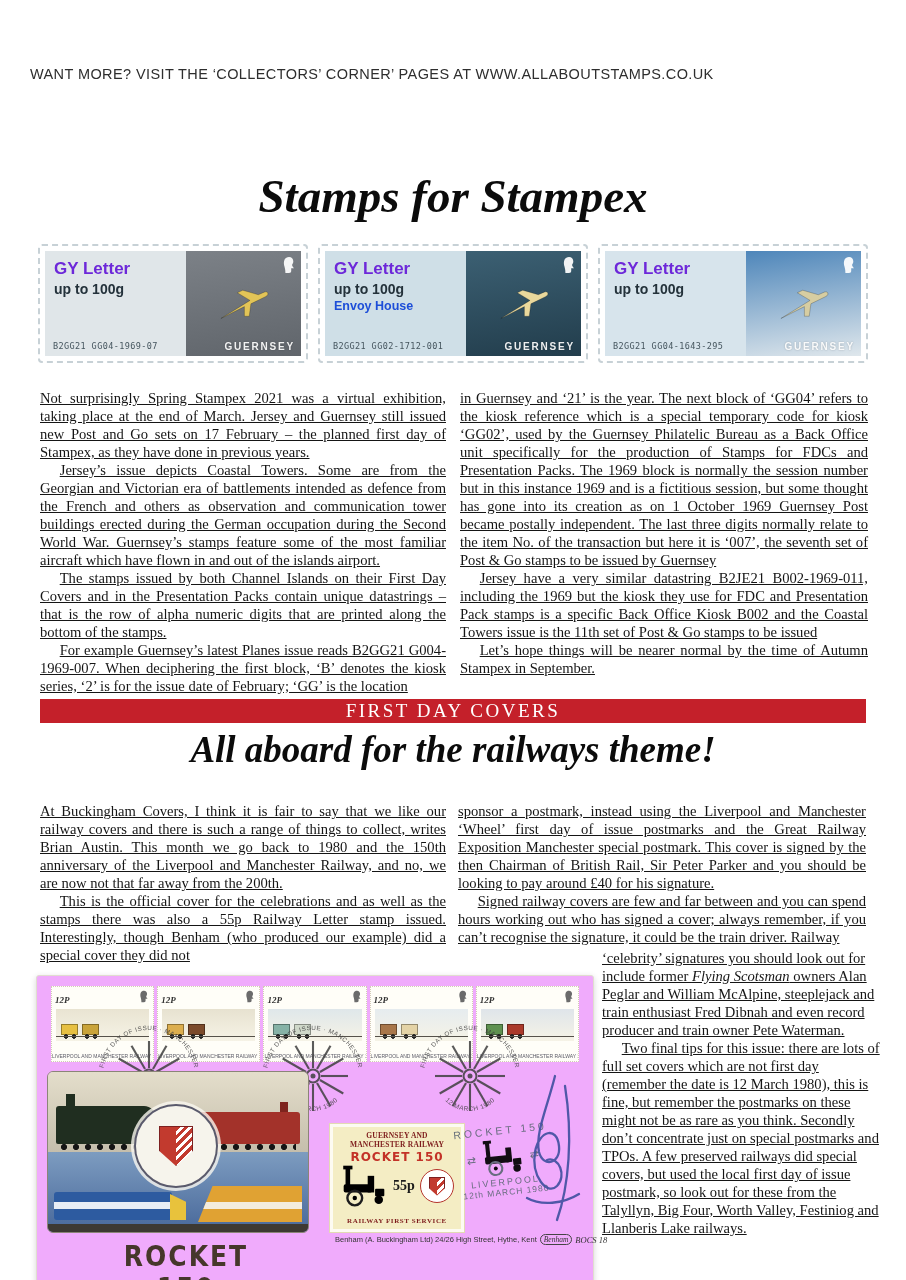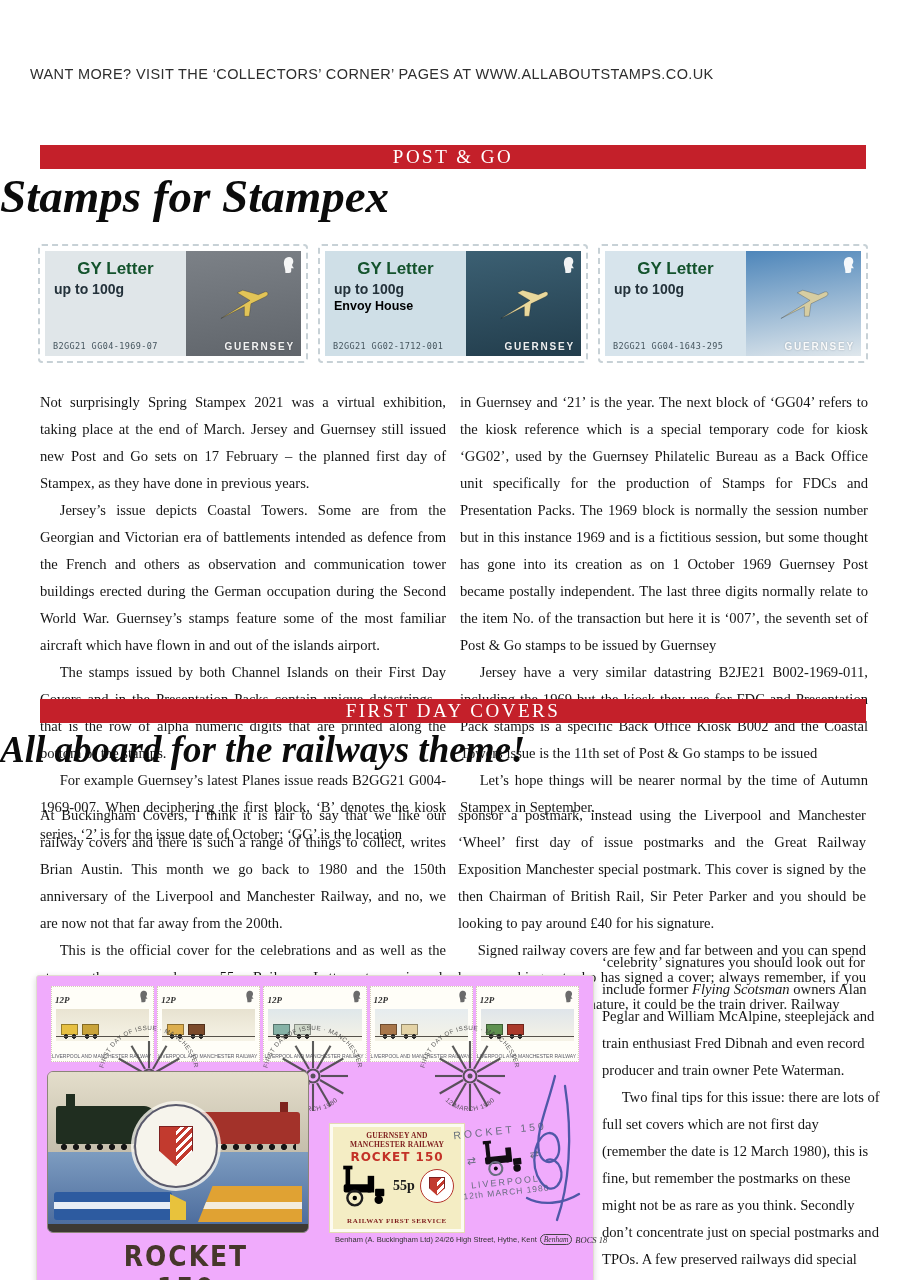--- a/index.html
+++ b/index.html
@@ -7,47 +7,47 @@
         font-family:"Liberation Serif",serif;margin-top:45px;}
   
   .top-strip{position:absolute;left:30px;top:21px;font-family:"Liberation Sans",sans-serif;
              font-size:14.5px;color:#2e2e2e;letter-spacing:.4px;}
   
   .banner{position:absolute;left:40px;width:826px;height:24px;background:var(--accent,#c4202a);
           color:#fff;text-align:center;line-height:24px;font-family:"Liberation Serif",serif;
           font-size:19px;letter-spacing:2.5px;}
   #banner1{top:100px}
   #banner2{top:654px}
-  .headline{position:absolute;left:0;width:906px;text-align:left;font-style:italic;
+  .headline{position:absolute;left:0;width:906px;text-align:center;font-style:italic;
             font-weight:bold;color:#0b0b0b;font-family:"Liberation Serif",serif;}
   #headline1{top:124px;font-size:47px;line-height:1.15;}
   #headline2{top:684px;font-size:37px;line-height:1.15;}
   
   .pg-stamps{position:absolute;left:38px;top:199px;width:830px;display:flex;gap:10px;}
   .pg-stamp{flex:1;height:119px;background:#fff;border:2px dashed #c7d1d6;border-radius:4px;
             padding:5px;box-sizing:border-box;display:flex;}
   .pg-label{width:55%;background:var(--label-bg,#dde5e9);position:relative;
             padding:8px 9px;box-sizing:border-box;}
-  .pg-service{font-family:"Liberation Sans",sans-serif;font-weight:bold;font-size:17px;color:#14532d;text-align:center;}
+  .pg-service{font-family:"Liberation Sans",sans-serif;font-weight:bold;font-size:17px;color:#6d28d9;}
   .pg-weight{font-family:"Liberation Sans",sans-serif;font-weight:bold;font-size:14px;color:#24323b;margin-top:2px;}
-  .pg-extra{font-family:"Liberation Sans",sans-serif;font-weight:bold;font-size:12.5px;color:#000000;margin-top:2px;}
+  .pg-extra{font-family:"Liberation Sans",sans-serif;font-weight:bold;font-size:12.5px;color:#1d4ed8;margin-top:2px;}
   .pg-data{position:absolute;left:8px;bottom:5px;font-family:"DejaVu Sans Mono",monospace;
            font-size:8.5px;letter-spacing:.4px;color:#45555e;}
   .pg-photo{width:45%;position:relative;
             background:linear-gradient(172deg,var(--photo-top,#777) 0%,var(--photo-bot,#555) 100%);}
   .cameo{position:absolute;top:5px;right:5px;width:14px;height:18px;}
   .cameo path{fill:#fff;opacity:.93;}
   .plane-svg{position:absolute;top:50%;left:50%;width:56px;height:38px;
              transform:translate(-50%,-58%) rotate(-14deg);}
   .plane-svg path{fill:var(--plane,#e4cb70);stroke:rgba(0,0,0,.28);stroke-width:.6;}
   .pg-country{position:absolute;right:6px;bottom:4px;font-family:"Liberation Sans",sans-serif;
               font-weight:bold;font-size:10px;letter-spacing:1.8px;color:rgba(255,255,255,.92);
               text-shadow:0 0 2px rgba(0,0,0,.25);}
   
-  .col{position:absolute;font-size:14.6px;line-height:27px;color:#151515;text-align:justify;}
+  .col{position:absolute;font-size:14.6px;line-height:18px;color:#151515;text-align:justify;text-decoration:underline;}
   .col p{margin:0;}
   .col p.ind{text-indent:1.35em;}
   #a1-left{left:40px;top:344px;width:406px;}
   #a1-right{left:460px;top:344px;width:408px;}
   #a2-left{left:40px;top:757px;width:406px;}
   #a2-right{left:458px;top:757px;width:408px;}
   #a2-narrow{left:602px;top:904px;width:278px;text-align:left;}
   .it{font-style:italic;}
   
   #cover{position:absolute;left:36px;top:930px;width:556px;height:322px;background:#f0abfc;
@@ -169,21 +169,20 @@
         <rect x="38" y="25" width="10" height="8" rx="1"></rect>
         <circle cx="16" cy="35" r="8" fill="none" stroke="inherit" stroke-width="2.6" stroke-opacity="1" style="stroke:currentColor"></circle>
         <circle cx="16" cy="35" r="2.4"></circle>
           <circle cx="42" cy="37" r="4.6"></circle>
       </g>
     </defs>
   </svg>
 
   <div class="top-strip">WANT MORE? VISIT THE ‘COLLECTORS’ CORNER’ PAGES AT WWW.ALLABOUTSTAMPS.CO.UK</div>
 
-  <div class="banner" id="banner1">POST &amp; GO</div>
   <div class="headline" id="headline1">Stamps for Stampex</div>
 
   <div class="pg-stamps">
 
     <div class="pg-stamp" style="--label-bg: #e0e6e9; --photo-top: #7c8187; --photo-bot: #60656b; --plane: #e2c457;">
       <div class="pg-label">
         <div class="pg-service">GY Letter</div>
         <div class="pg-weight">up to 100g</div>
         <div class="pg-data">B2GG21 GG04-1969-07</div>
       </div>
@@ -231,21 +230,21 @@
           </svg>
         <div class="pg-country">GUERNSEY</div>
       </div>
     </div>
   </div>
 
   <div class="col" id="a1-left">
     <p>Not surprisingly Spring Stampex 2021 was a virtual exhibition, taking place at the end of March. Jersey and Guernsey still issued new Post and Go sets on 17 February – the planned first day of Stampex, as they have done in previous years.</p>
     <p class="ind">Jersey’s issue depicts Coastal Towers. Some are from the Georgian and Victorian era of battlements intended as defence from the French and others as observation and communication tower buildings erected during the German occupation during the Second World War. Guernsey’s stamps feature some of the most familiar aircraft which have flown in and out of the islands airport.</p>
     <p class="ind">The stamps issued by both Channel Islands on their First Day Covers and in the Presentation Packs contain unique datastrings – that is the row of alpha numeric digits that are printed along the bottom of the stamps.</p>
-    <p class="ind">For example Guernsey’s latest Planes issue reads B2GG21 G004-1969-007. When deciphering the first block, ‘B’ denotes the kiosk series, ‘2’ is for the issue date of October; ‘GG’ is the location</p>
+    <p class="ind">For example Guernsey’s latest Planes issue reads B2GG21 G004-1969-007. When deciphering the first block, ‘B’ denotes the kiosk series, ‘2’ is for the issue date of February; ‘GG’ is the location</p>
   </div>
   <div class="col" id="a1-right">
     <p>in Guernsey and ‘21’ is the year. The next block of ‘GG04’ refers to the kiosk reference which is a special temporary code for kiosk ‘GG02’, used by the Guernsey Philatelic Bureau as a Back Office unit specifically for the production of Stamps for FDCs and Presentation Packs. The 1969 block is normally the session number but in this instance 1969 and is a fictitious session, but some thought has gone into its creation as on 1 October 1969 Guernsey Post became postally independent. The last three digits normally relate to the item No. of the transaction but here it is ‘007’, the seventh set of Post &amp; Go stamps to be issued by Guernsey</p>
     <p class="ind">Jersey have a very similar datastring B2JE21 B002-1969-011, including the 1969 but the kiosk they use for FDC and Presentation Pack stamps is a specific Back Office Kiosk B002 and the Coastal Towers issue is the 11th set of Post &amp; Go stamps to be issued</p>
     <p class="ind">Let’s hope things will be nearer normal by the time of Autumn Stampex in September.</p>
   </div>
 
   <div class="banner" id="banner2">FIRST DAY COVERS</div>
   <div class="headline" id="headline2">All aboard for the railways theme!</div>
 

